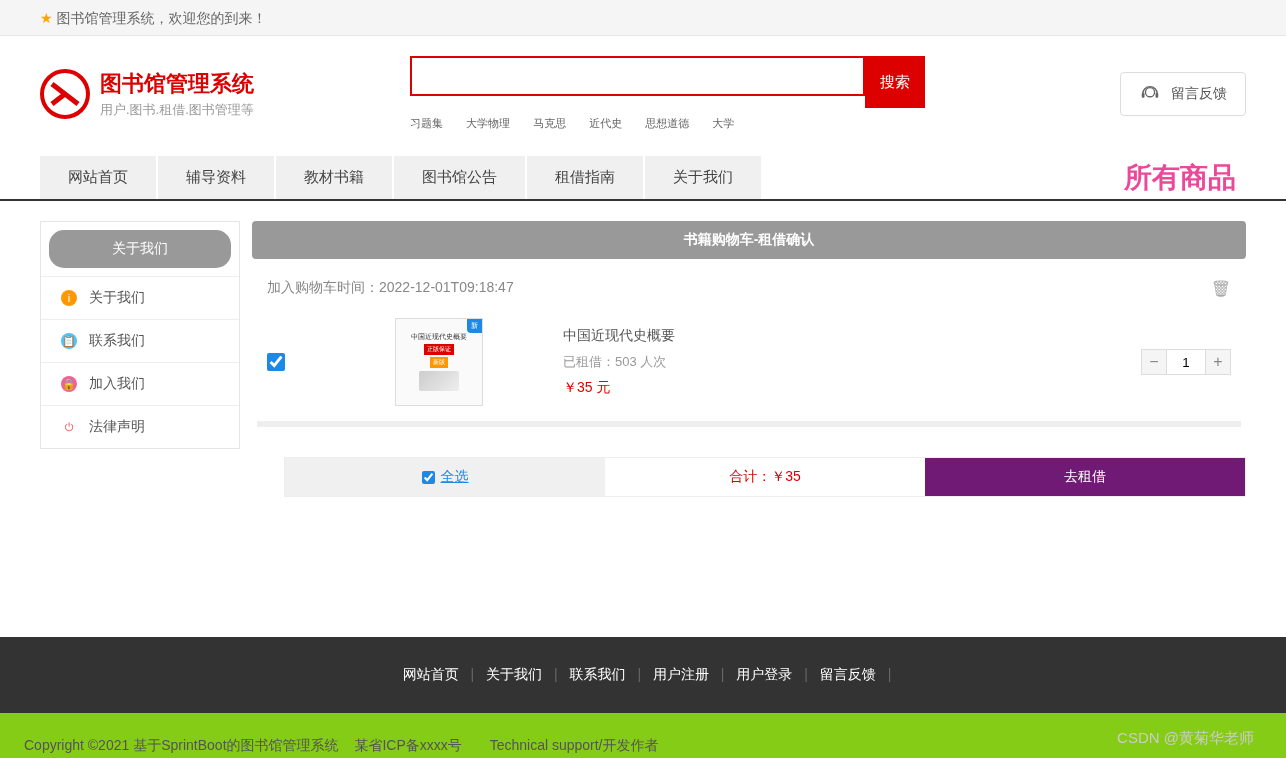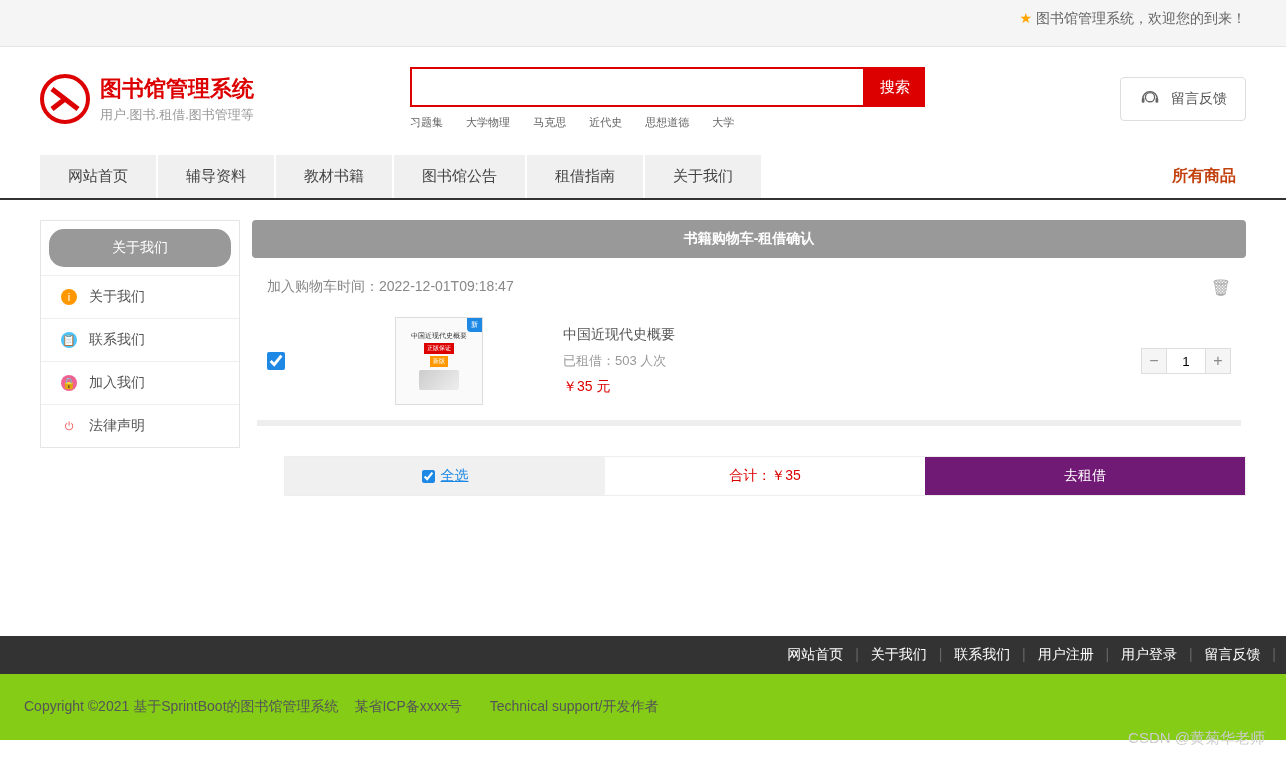--- a/index.html
+++ b/index.html
@@ -1,45 +1,45 @@
 <!DOCTYPE html>
 <html><head>
   <meta charset="utf-8">
   <style>
     * { margin: 0; padding: 0; box-sizing: border-box; }
     body { font-family: "Microsoft YaHei", Arial, sans-serif; font-size: 14px; color: #333; background: #fff; }
     
     
-    .top-bar { background: #f5f5f5; border-bottom: 1px solid #e5e5e5; height: 47px; line-height: 36px; padding: 0 40px; display: flex; justify-content: flex-end; }
+    .top-bar { background: #f5f5f5; border-bottom: 1px solid #e5e5e5; height: 36px; line-height: 36px; padding: 0 40px; display: flex; justify-content: flex-start; }
     .top-left { color: #666; }
     .star { color: #ffa500; margin-right: 4px; }
     .top-right { color: #999; font-size: 13px; }
     .top-right a { color: #999; text-decoration: none; }
     .top-right span.sep { margin: 0 4px; }
     
     
     .header { padding: 20px 40px 10px; display: flex; align-items: center; }
     .logo-area { display: flex; align-items: center; width: 370px; }
     .logo-icon { width: 50px; height: 50px; margin-right: 10px; }
     .logo-text h1 { color: #d00; font-size: 22px; font-weight: bold; }
     .logo-text p { color: #999; font-size: 13px; margin-top: 2px; }
     .search-area { flex: 1; }
     .search-box { display: flex; }
     .search-input { width: 455px; height: 40px; border: 2px solid #d00; padding: 0 10px; outline: none; }
-    .search-btn { width: 60px; height: 40px; background: #d00; color: #fff; border: none; cursor: pointer; font-size: 15px; }
+    .search-btn { width: 60px; height: 52px; background: #d00; color: #fff; border: none; cursor: pointer; font-size: 15px; }
     .hot-words { margin-top: 8px; color: #666; font-size: 11px; }
     .hot-words a { color: #666; text-decoration: none; margin-right: 20px; }
     .feedback-btn { margin-left: 180px; border: 1px solid #ddd; padding: 10px 18px; border-radius: 4px; cursor: pointer; display: flex; align-items: center; color: #555; }
     .feedback-icon { width: 22px; height: 22px; margin-right: 10px; }
     
     
     .nav { border-bottom: 2px solid #333; padding: 0 40px; display: flex; justify-content: space-between; align-items: center; margin-top: 15px; }
     .nav-list { display: flex; list-style: none; }
     .nav-list li { padding: 12px 28px; background: #f0f0f0; margin-right: 2px; cursor: pointer; color: #444; font-size: 15px; }
-    .nav-right { color: #c2410c; font-size: 16px; font-weight: bold; padding-right: 10px; cursor: pointer; }
+    .nav-right { color: #ec4899; font-size: 28px; font-weight: bold; padding-right: 10px; cursor: pointer; }
     
     
     .main { display: flex; padding: 20px 40px; gap: 12px; }
     .sidebar { width: 200px; border: 1px solid #e5e5e5; background: #fff; align-self: flex-start; }
     .sidebar-title { background: #999; color: #fff; text-align: center; padding: 10px; font-size: 14px; border-radius: 15px; margin: 8px; }
     .sidebar-item { padding: 12px 20px; border-top: 1px solid #eee; display: flex; align-items: center; cursor: pointer; color: #555; }
     .sidebar-icon { width: 16px; height: 16px; margin-right: 12px; display: inline-flex; align-items: center; justify-content: center; border-radius: 50%; font-size: 11px; }
     
     .content { flex: 1; }
     .panel-title { background: #999; color: #fff; text-align: center; padding: 10px; font-weight: bold; border-radius: 4px; }
@@ -63,26 +63,26 @@
     .cart-footer { display: flex; border: 1px solid #eee; margin-left: 32px; }
     .footer-section { flex: 1; text-align: center; padding: 10px; }
     .footer-selectall { background: #f0f0f0; display: flex; align-items: center; justify-content: center; }
     .footer-selectall input { margin-right: 6px; accent-color: #1e88e5; }
     .footer-selectall a { color: #1e88e5; text-decoration: underline; }
     .footer-total { color: #d00; }
     .footer-rent { background: #701a75; color: #fff; cursor: pointer; }
     
     
     .footer { background: #333; margin-top: 120px; }
-    .footer-nav { text-align: right; padding: 10px; color: #fff; }
+    .footer-nav { text-align: center; padding: 29px; color: #fff; }
     .footer-nav a { color: #fff; text-decoration: none; margin: 0 8px; }
     .footer-nav span.sep { color: #666; }
     .footer-copy { background: #84cc16; text-align: left; padding: 24px; color: #555; font-size: 14px; }
     .footer-copy a { color: #555; text-decoration: none; margin: 0 12px; }
-    .watermark { position: fixed; bottom: 10px; right: 21px; color: #ccc; font-size: 15px; }
+    .watermark { position: fixed; bottom: 10px; right: 32px; color: #ccc; font-size: 15px; }
   </style>
 </head>
 <body>
 
 <div class="top-bar">
   <div class="top-left">
     <span class="star">★</span><span>图书馆管理系统，欢迎您的到来！</span>
   </div>
 </div>
 

